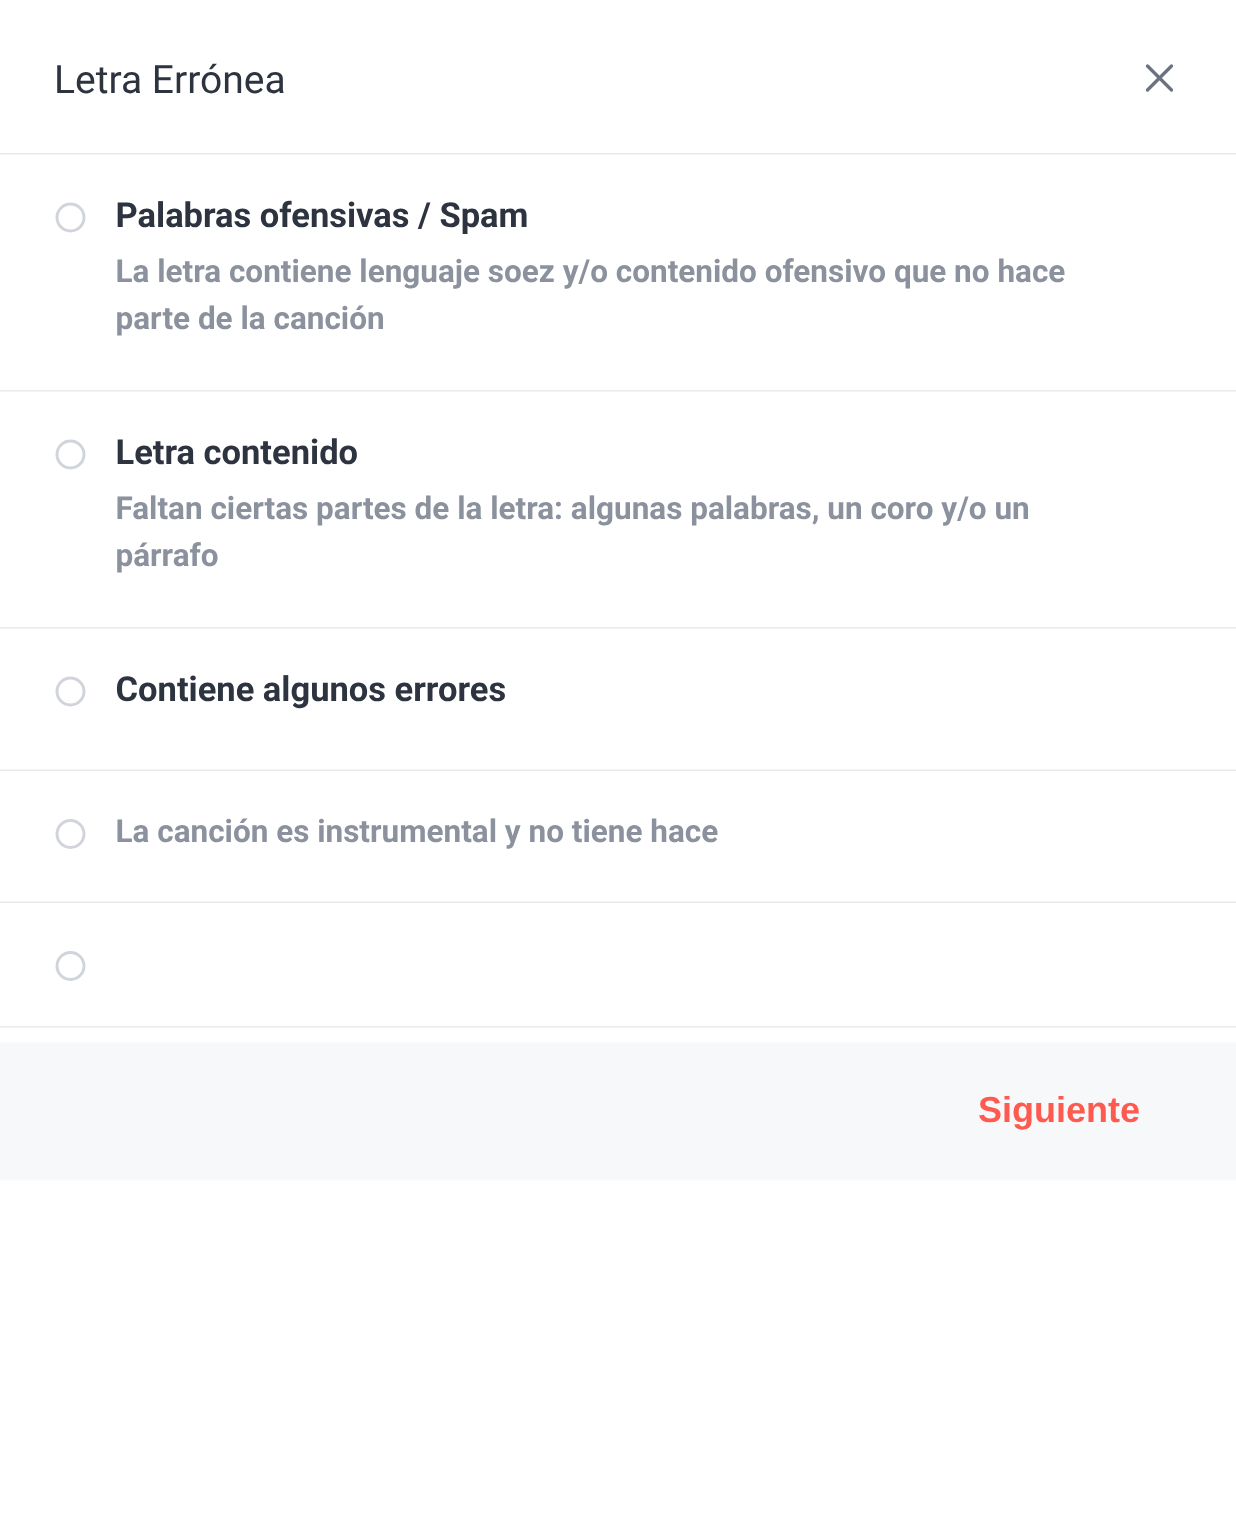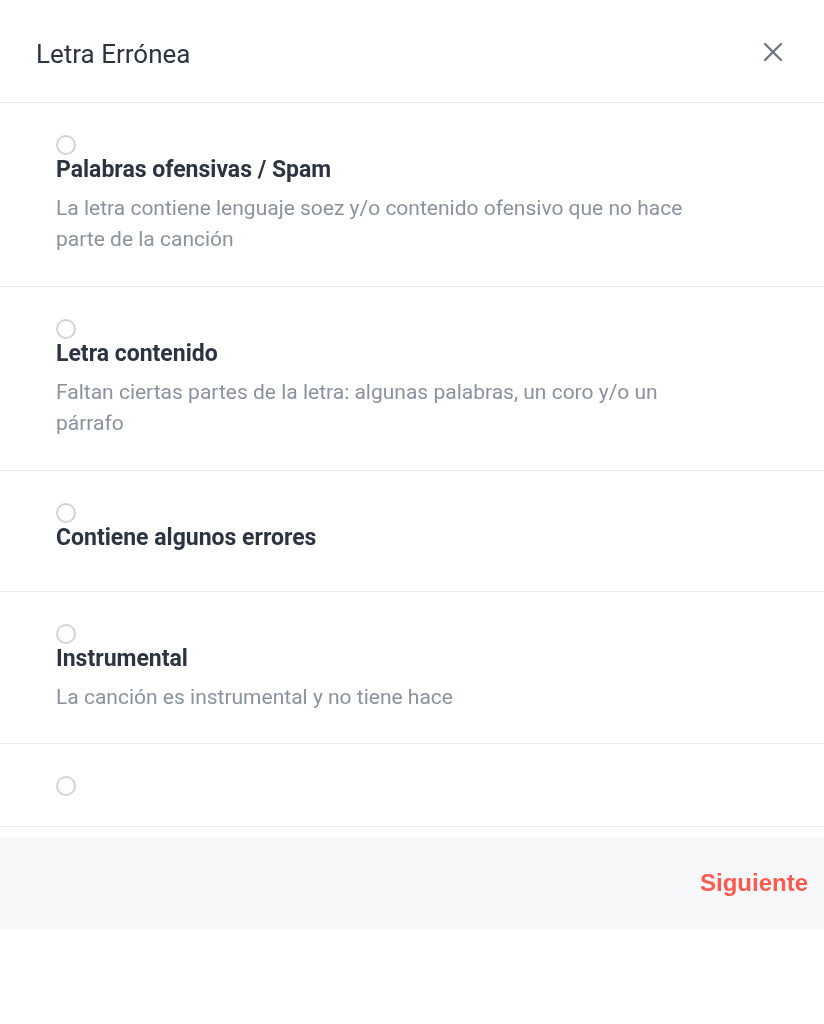--- a/index.html
+++ b/index.html
@@ -30,24 +30,23 @@
       color: #6b7280;
       cursor: pointer;
       background: none;
       border: none;
       line-height: 1;
       padding: 4px;
     }
     .option {
       display: flex;
       align-items: flex-start;
-      padding: 26px 36px 30px 56px;
+      padding: 26px 36px 30px 37px;
       border-bottom: 1px solid #e8eaed;
       cursor: pointer;
-      flex-direction: column;
     }
     .option:last-of-type {
       border-bottom: none;
     }
     .radio {
       width: 20px;
       height: 20px;
       border: 2px solid #d1d5db;
       border-radius: 50%;
       margin-right: 20px;
@@ -60,28 +59,28 @@
     }
     .option-title {
       font-size: 23px;
       font-weight: 700;
       color: #2d3440;
       margin-bottom: 8px;
       line-height: 1.3;
     }
     .option-desc {
       font-size: 21px;
-      font-weight: 400;
+      font-weight: 700;
       color: #8b929e;
       line-height: 1.5;
       max-width: 660px;
     }
     .footer {
       background: #f7f8fa;
-      padding: 32px 16px;
+      padding: 32px 64px;
       text-align: right;
       margin-top: 10px;
     }
     .next-btn {
       background: none;
       border: none;
       font-size: 24px;
       font-weight: 700;
       color: #ff5a4f;
       cursor: pointer;
@@ -121,21 +120,20 @@
 <div class="option">
   <div class="radio"></div>
   <div class="option-content">
     <div class="option-title">Contiene algunos errores</div>
   </div>
 </div>
 
 <div class="option">
   <div class="radio"></div>
   <div class="option-content">
-    <div class="option-title">Instrumental</div>
     <div class="option-desc">La canción es instrumental y no tiene hace</div>
   </div>
 </div>
 
 <div class="option">
   <div class="radio"></div>
 </div>
 
 <div class="footer">
   <button class="next-btn">Siguiente</button>

